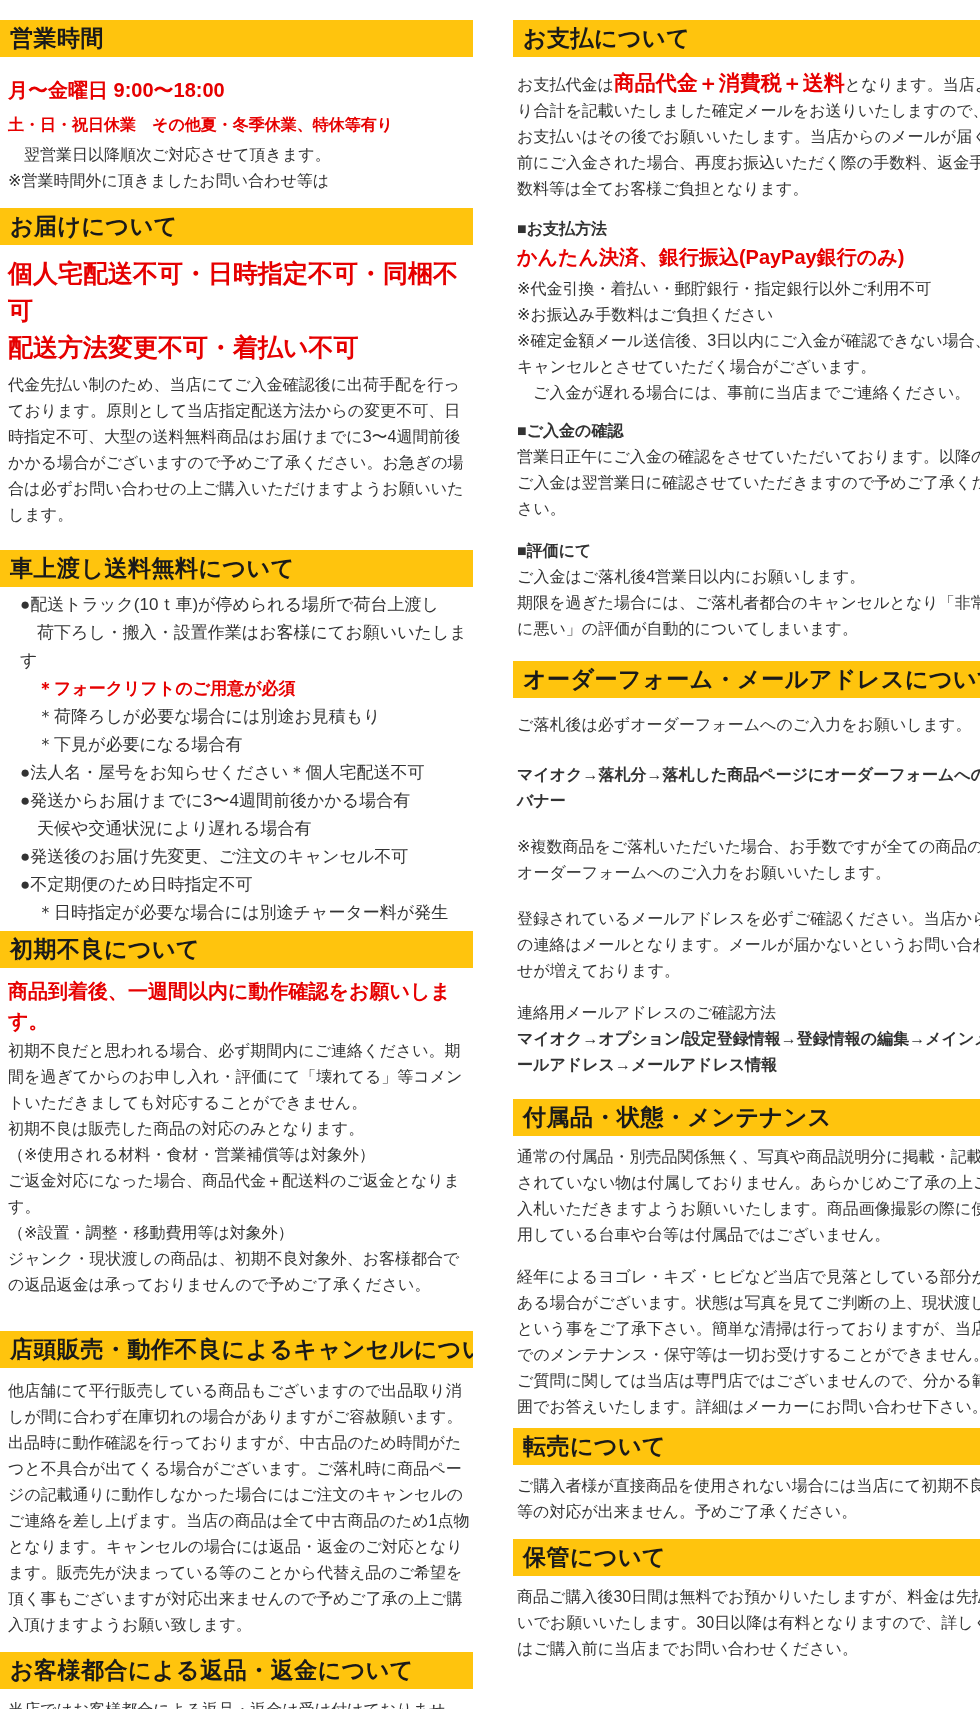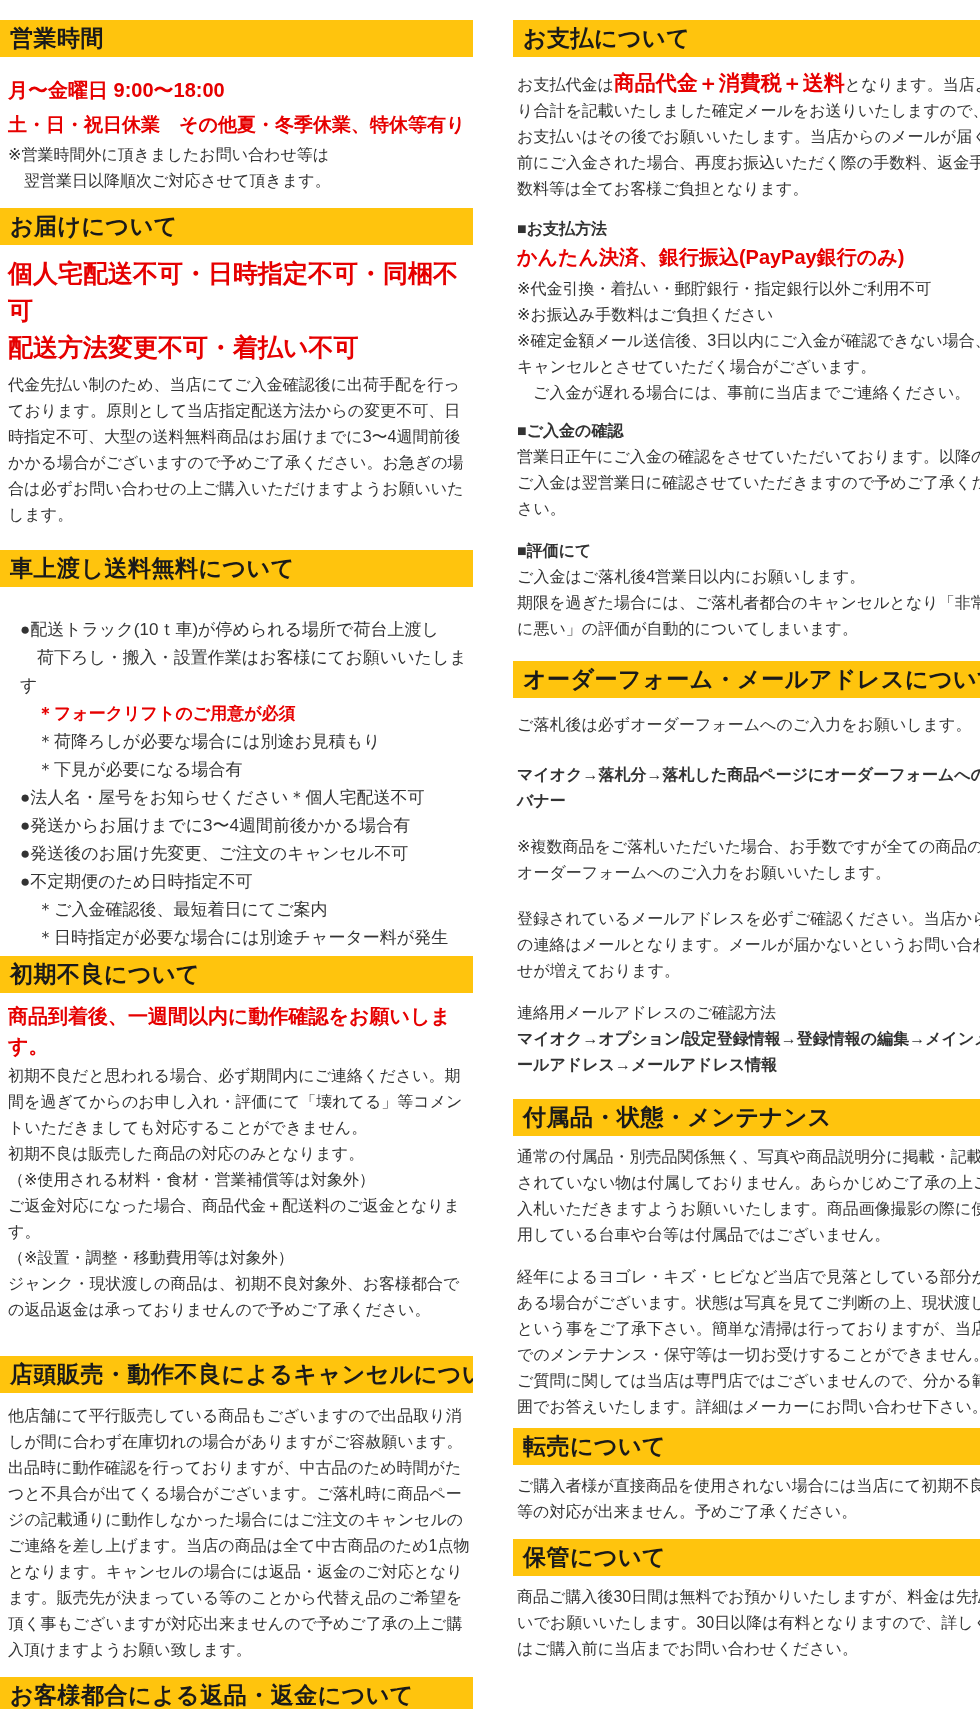--- a/index.html
+++ b/index.html
@@ -23,68 +23,68 @@
     background:var(--yellow);color:var(--head);
     font-weight:bold;font-size:23px;line-height:37px;height:37px;
     padding:0 10px;white-space:nowrap;overflow:hidden;letter-spacing:0.5px;
   }
   .block{padding:0 0 0 8px;font-size:16px;line-height:26px;}
   .col-right .block{padding-left:4px;}
   .line{min-height:26px;}
   .block.list{font-size:17px;line-height:28px;}
   .block.list .line{min-height:28px;}
   .seg-red-xl{color:var(--red);font-weight:bold;font-size:20px;line-height:40px;}
-  .seg-red-sm{color:var(--red);font-weight:bold;font-size:19px;line-height:30px;}
+  .seg-red-sm{color:var(--red);font-weight:bold;font-size:16px;line-height:30px;}
   .seg-red-lg{color:var(--red);font-weight:bold;font-size:25px;line-height:37px;}
   .seg-red-md{color:var(--red);font-weight:bold;font-size:20px;line-height:30px;}
   .seg-red-inline-lg{color:var(--red);font-weight:bold;font-size:21px;}
   .seg-red{color:var(--red);font-weight:bold;}
   .seg-b{font-weight:bold;}
 </style>
 </head>
 <body>
 
 <div class="page">
   <div class="col col-left">
       <section>
         <div class="sec-header">営業時間</div>
         <div class="block" style="margin-top: 13px;">
           <div class="line"><span class="seg-red-xl">月〜金曜日 9:00〜18:00</span></div>
         </div>
         <div class="block">
           <div class="line"><span class="seg-red-sm">土・日・祝日休業　その他夏・冬季休業、特休等有り</span></div>
         </div>
         <div class="block" style="margin-top: 2px;">
+          <div class="line"><span>　翌営業日以降順次ご対応させて頂きます。</span></div>
           <div class="line"><span>※営業時間外に頂きましたお問い合わせ等は</span></div>
-          <div class="line"><span>　翌営業日以降順次ご対応させて頂きます。</span></div>
         </div>
       </section>
       <section style="margin-top: 14px;">
         <div class="sec-header">お届けについて</div>
         <div class="block" style="margin-top: 10px;">
           <div class="line"><span class="seg-red-lg">個人宅配送不可・日時指定不可・同梱不可</span></div>
           <div class="line"><span class="seg-red-lg">配送方法変更不可・着払い不可</span></div>
         </div>
         <div class="block" style="margin-top: 6px;">
           <div class="line"><span>代金先払い制のため、当店にてご入金確認後に出荷手配を行っております。原則として当店指定配送方法からの変更不可、日時指定不可、大型の送料無料商品はお届けまでに3〜4週間前後かかる場合がございますので予めご了承ください。お急ぎの場合は必ずお問い合わせの上ご購入いただけますようお願いいたします。</span></div>
         </div>
       </section>
       <section style="margin-top: 22px;">
         <div class="sec-header">車上渡し送料無料について</div>
-        <div class="block list" style="margin-top: 29px; padding-left: 20px;">
+        <div class="block list" style="margin-top: 4px; padding-left: 20px;">
           <div class="line"><span>●配送トラック(10ｔ車)が停められる場所で荷台上渡し</span></div>
           <div class="line"><span>　荷下ろし・搬入・設置作業はお客様にてお願いいたします</span></div>
           <div class="line"><span class="seg-red">　＊フォークリフトのご用意が必須</span></div>
           <div class="line"><span>　＊荷降ろしが必要な場合には別途お見積もり</span></div>
           <div class="line"><span>　＊下見が必要になる場合有</span></div>
           <div class="line"><span>●法人名・屋号をお知らせください＊個人宅配送不可</span></div>
           <div class="line"><span>●発送からお届けまでに3〜4週間前後かかる場合有</span></div>
+          <div class="line"><span>　天候や交通状況により遅れる場合有</span></div>
           <div class="line"><span>●発送後のお届け先変更、ご注文のキャンセル不可</span></div>
           <div class="line"><span>●不定期便のため日時指定不可</span></div>
-          <div class="line"><span>　＊ご入金確認後、最短着日にてご案内</span></div>
           <div class="line"><span>　＊日時指定が必要な場合には別途チャーター料が発生</span></div>
         </div>
       </section>
       <section style="margin-top: 4px;">
         <div class="sec-header">初期不良について</div>
         <div class="block" style="margin-top: 8px;">
           <div class="line"><span class="seg-red-md">商品到着後、一週間以内に動作確認をお願いします。</span></div>
         </div>
         <div class="block" style="margin-top: 2px;">
           <div class="line"><span>初期不良だと思われる場合、必ず期間内にご連絡ください。期間を過ぎてからのお申し入れ・評価にて「壊れてる」等コメントいただきましても対応することができません。</span></div>

